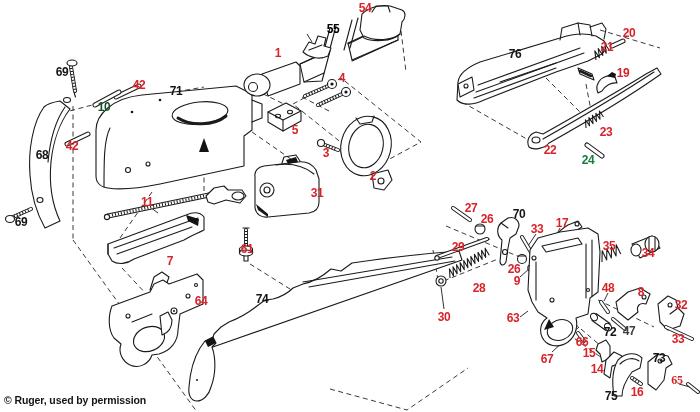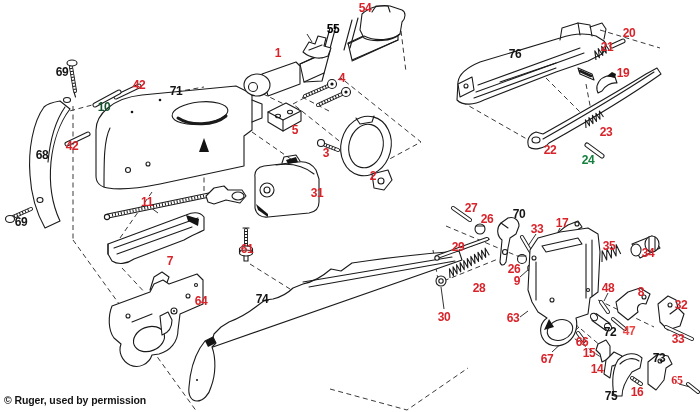--- a/index.html
+++ b/index.html
@@ -435,21 +435,21 @@
       <span class="part-label" style="left: 648px; top: 253px; color: rgb(216, 35, 42);">34</span>
       <span class="part-label" style="left: 458px; top: 247px; color: rgb(216, 35, 42);">29</span>
       <span class="part-label" style="left: 514px; top: 269px; color: rgb(216, 35, 42);">26</span>
       <span class="part-label" style="left: 517px; top: 281px; color: rgb(216, 35, 42);">9</span>
       <span class="part-label" style="left: 479px; top: 288px; color: rgb(216, 35, 42);">28</span>
       <span class="part-label" style="left: 444px; top: 317px; color: rgb(216, 35, 42);">30</span>
       <span class="part-label" style="left: 513px; top: 318px; color: rgb(216, 35, 42);">63</span>
       <span class="part-label" style="left: 608px; top: 288px; color: rgb(216, 35, 42);">48</span>
       <span class="part-label" style="left: 641px; top: 292px; color: rgb(216, 35, 42);">8</span>
       <span class="part-label" style="left: 681px; top: 305px; color: rgb(216, 35, 42);">32</span>
-      <span class="part-label" style="left: 629px; top: 331px; color: #ef4444;">47</span>
+      <span class="part-label" style="left: 629px; top: 331px; color: #404040;">47</span>
       <span class="part-label" style="left: 678px; top: 339px; color: rgb(216, 35, 42);">33</span>
       <span class="part-label" style="left: 610px; top: 332px; color: rgb(20, 20, 20);">72</span>
       <span class="part-label" style="left: 582px; top: 342px; color: rgb(216, 35, 42);">66</span>
       <span class="part-label" style="left: 547px; top: 359px; color: rgb(216, 35, 42);">67</span>
       <span class="part-label" style="left: 589px; top: 353px; color: rgb(216, 35, 42);">15</span>
       <span class="part-label" style="left: 597px; top: 369px; color: rgb(216, 35, 42);">14</span>
       <span class="part-label" style="left: 659px; top: 358px; color: rgb(20, 20, 20);">73</span>
       <span class="part-label" style="left: 677px; top: 380px; color: rgb(216, 35, 42); font-family: Liberation Serif, serif;">65</span>
       <span class="part-label" style="left: 637px; top: 392px; color: rgb(216, 35, 42);">16</span>
       <span class="part-label" style="left: 611px; top: 396px; color: rgb(20, 20, 20);">75</span>

